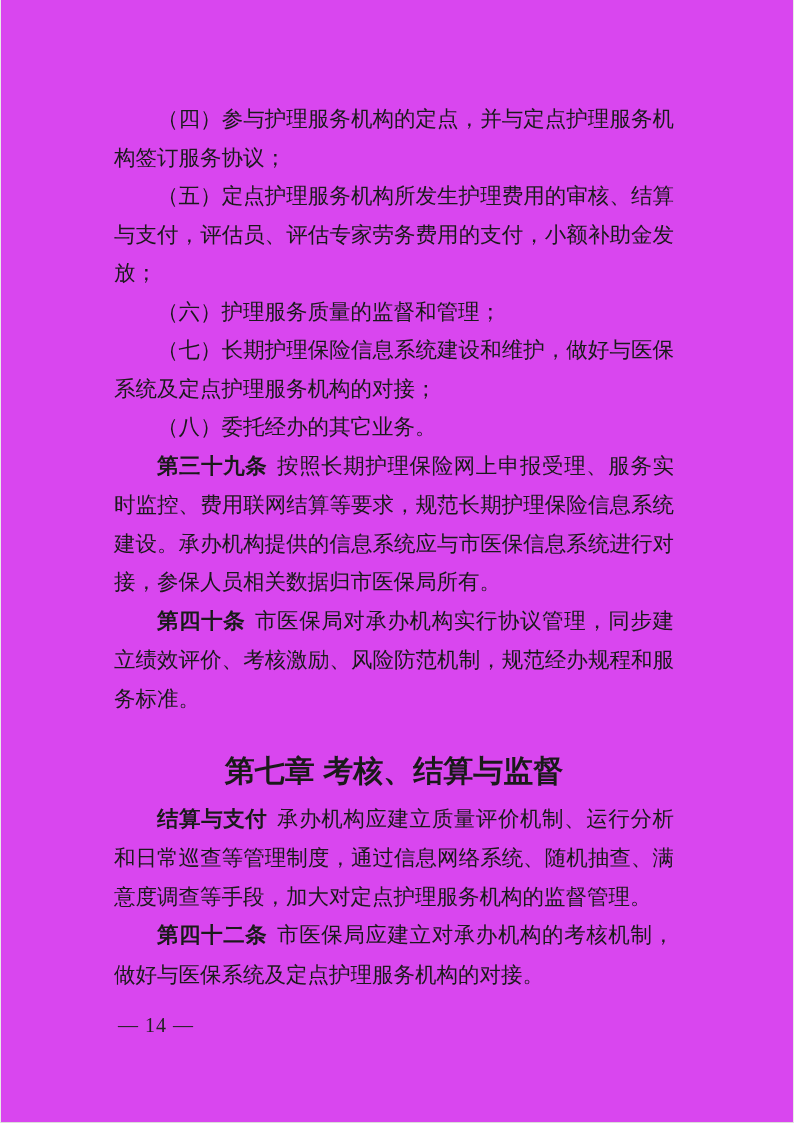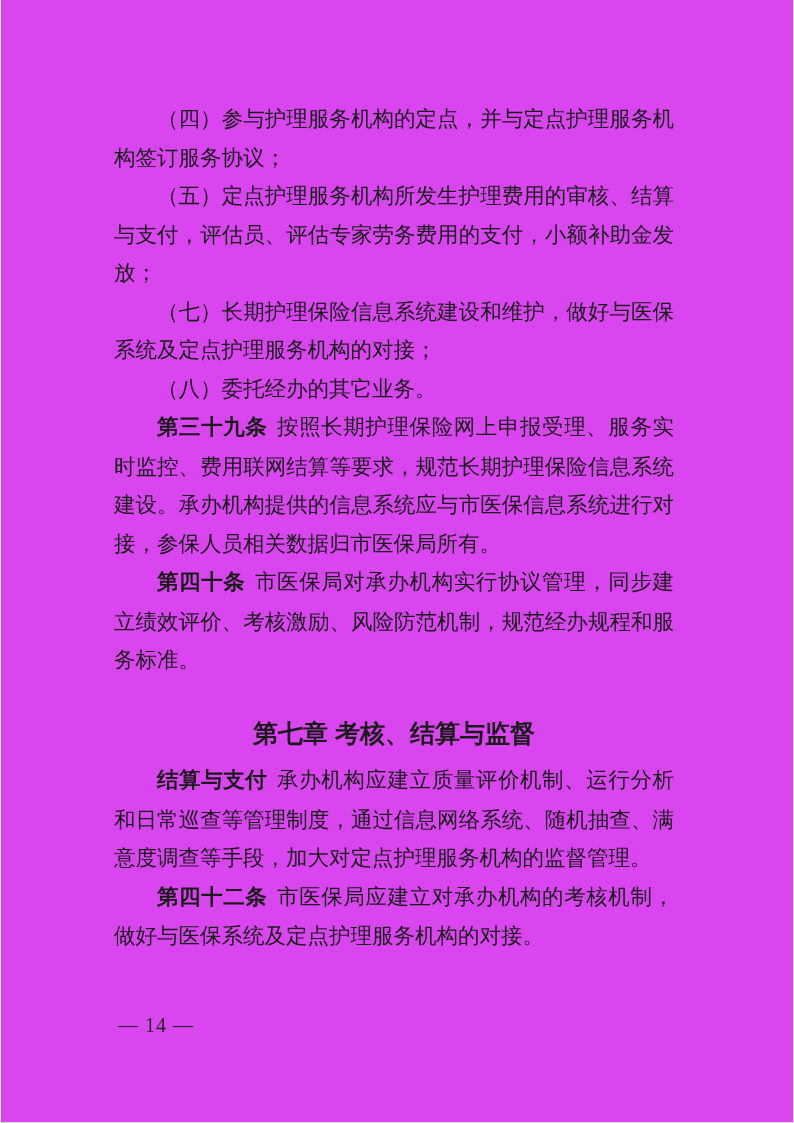--- a/index.html
+++ b/index.html
@@ -39,21 +39,21 @@
   .article-label {
     font-weight: 700;
     font-family: Liberation Mono, monospace;
     margin-right: 0.45em;
   }
   .chapter-heading {
     text-align: center;
     text-indent: 0;
     font-weight: 700;
     font-family: "Liberation Sans", "DejaVu Sans", sans-serif;
-    font-size: 25px;
+    font-size: 30px;
     line-height: 38.5px;
     margin: 34px 0 9px 0;
   }
   .page-footer {
     position: absolute;
     left: 117px;
     top: 1012px;
     font-size: 20px;
     line-height: 26px;
     letter-spacing: 1px;
@@ -65,20 +65,21 @@
 <body>
 
 <div class="page">
 
   <main class="doc-body">
 
     <p>（四）参与护理服务机构的定点，并与定点护理服务机构签订服务协议；</p>
 
     <p>（五）定点护理服务机构所发生护理费用的审核、结算与支付，评估员、评估专家劳务费用的支付，小额补助金发放；</p>
 
+    <p>（六）护理服务质量的监督和管理；</p>
 
     <p>（七）长期护理保险信息系统建设和维护，做好与医保系统及定点护理服务机构的对接；</p>
 
     <p>（八）委托经办的其它业务。</p>
 
     <p><span class="article-label">第三十九条</span><span>按照长期护理保险网上申报受理、服务实时监控、费用联网结算等要求，规范长期护理保险信息系统建设。承办机构提供的信息系统应与市医保信息系统进行对接，参保人员相关数据归市医保局所有。</span></p>
 
     <p><span class="article-label">第四十条</span><span>市医保局对承办机构实行协议管理，同步建立绩效评价、考核激励、风险防范机制，规范经办规程和服务标准。</span></p>
 
     <h2 class="chapter-heading">第七章 考核、结算与监督</h2>

